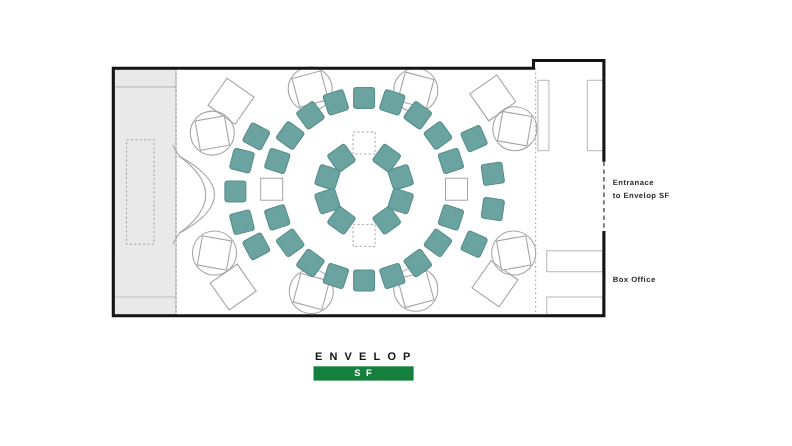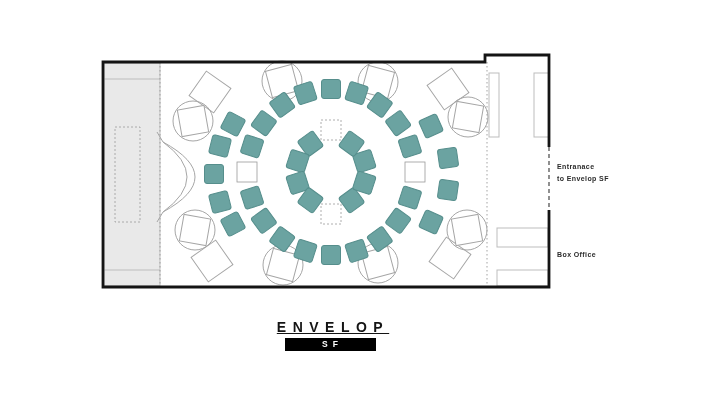--- a/index.html
+++ b/index.html
@@ -3,22 +3,22 @@
 <meta charset="utf-8">
 <style>
   html,body{margin:0;padding:0;background:#ffffff;}
   body{font-family:"Liberation Sans", sans-serif;}
   #stagewrap{position:relative;width:720px;height:405px;background:#ffffff;overflow:hidden;}
   #plan-svg{position:absolute;left:0;top:0;}
   .lbl{position:absolute;color:#2b2b2b;font-size:7px;font-weight:700;letter-spacing:.4px;line-height:12px;white-space:nowrap;}
   #entrance-label{left:557px;top:161px;}
   #boxoffice-label{left:557px;top:249px;}
   #logo{position:absolute;left:260px;top:319px;width:140px;text-align:center;}
-  #logo-name{display:block;color:#141414;font-size:14px;font-weight:700;letter-spacing:6.5px;padding-left:6px;text-decoration:underline;}
-  #logo-badge{display:block;margin:3px auto 0 auto;width:91px;height:13px;background:#000000;color:#ffffff;
+  #logo-name{display:block;color:#141414;font-size:10px;font-weight:700;letter-spacing:6.5px;padding-left:6px;}
+  #logo-badge{display:block;margin:3px auto 0 auto;width:91px;height:13px;background:#15803d;color:#ffffff;
     font-size:8.5px;font-weight:700;letter-spacing:5px;line-height:13px;text-align:center;text-indent:5px;}
 </style>
 </head>
 <body>
 
 <div id="stagewrap">
   <svg id="plan-svg" width="720" height="405" viewBox="0 0 720 405">
       <rect x="104" y="63" width="56" height="223" fill="#e9e9e9" stroke="#bdbdbd" stroke-width="1"></rect>
       <line x1="104" y1="79" x2="160" y2="79" stroke="#bdbdbd" stroke-width="1"></line>
       <line x1="104" y1="270" x2="160" y2="270" stroke="#bdbdbd" stroke-width="1"></line>

